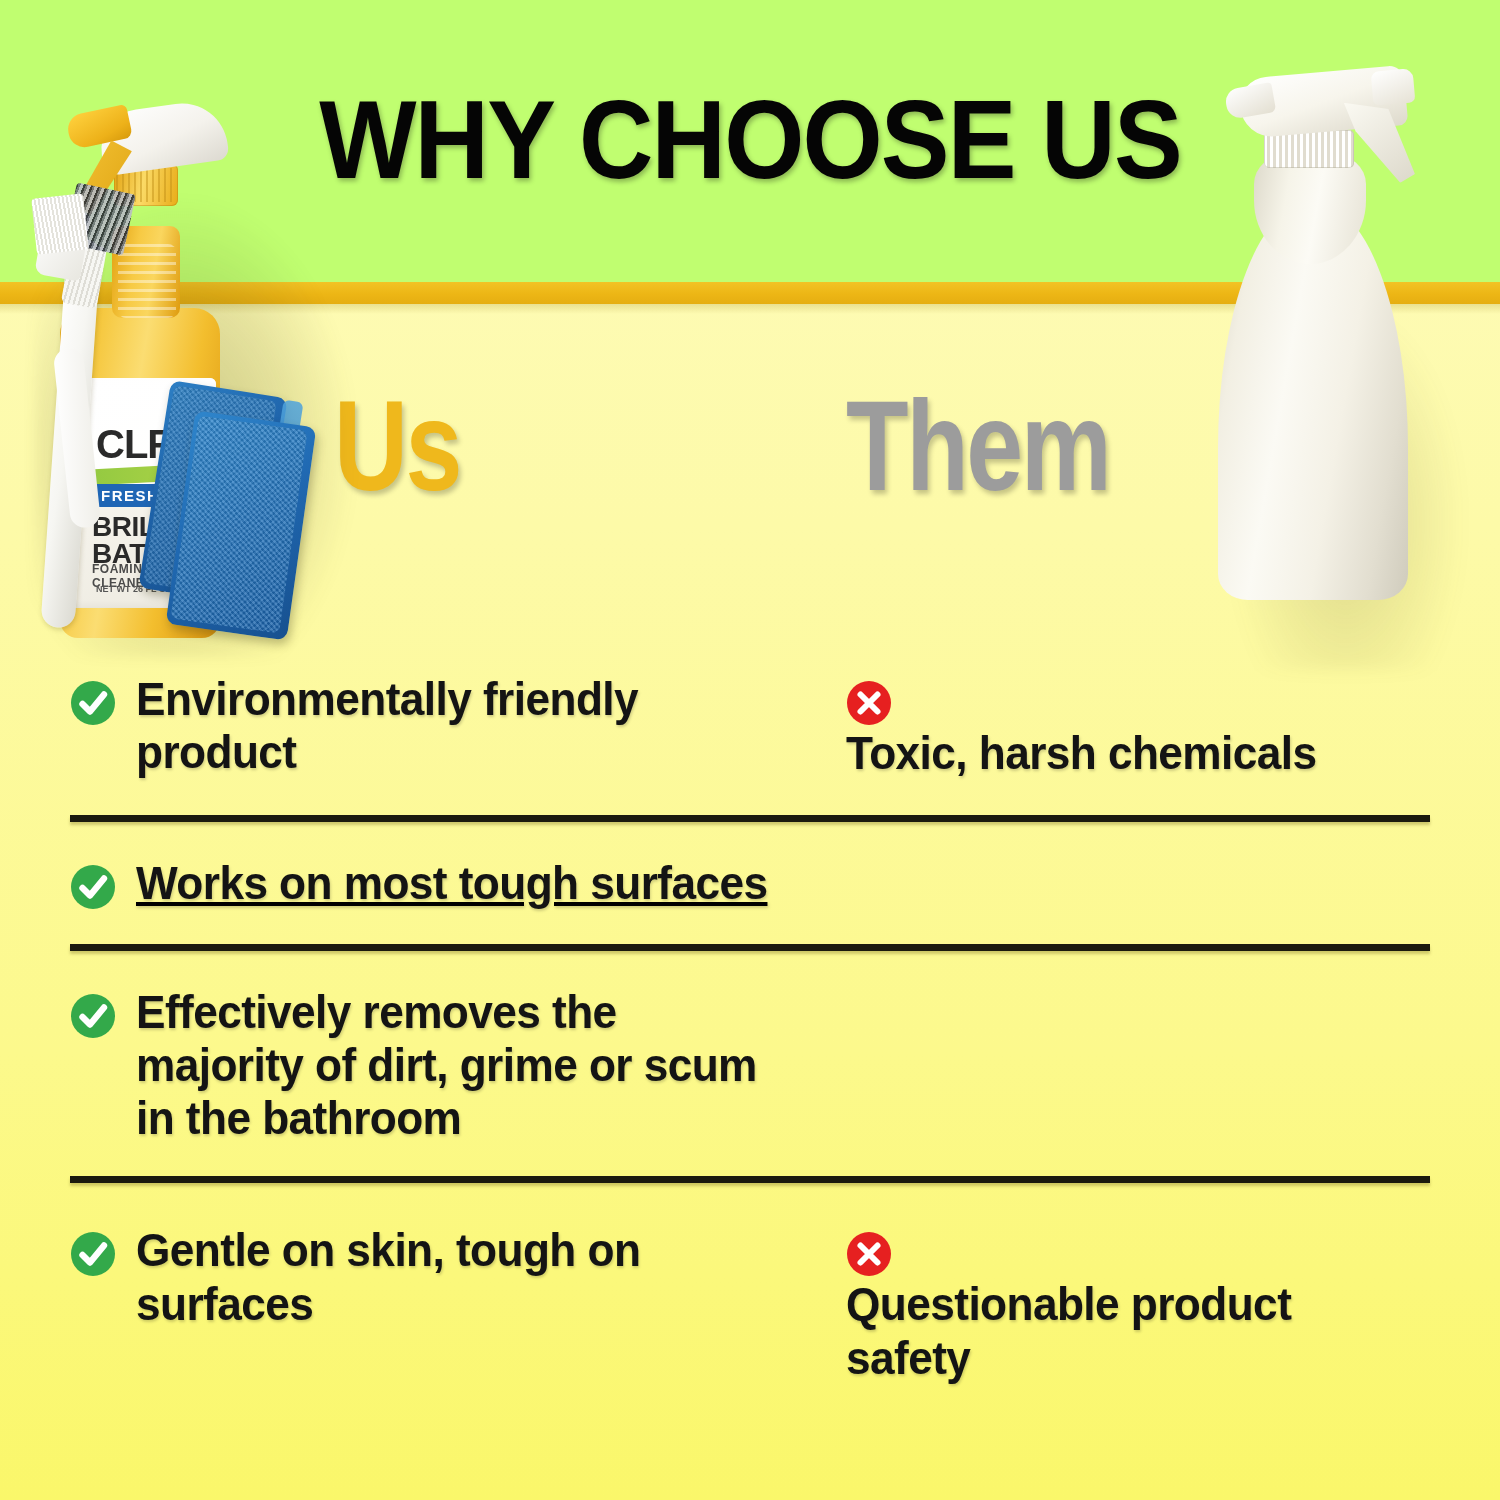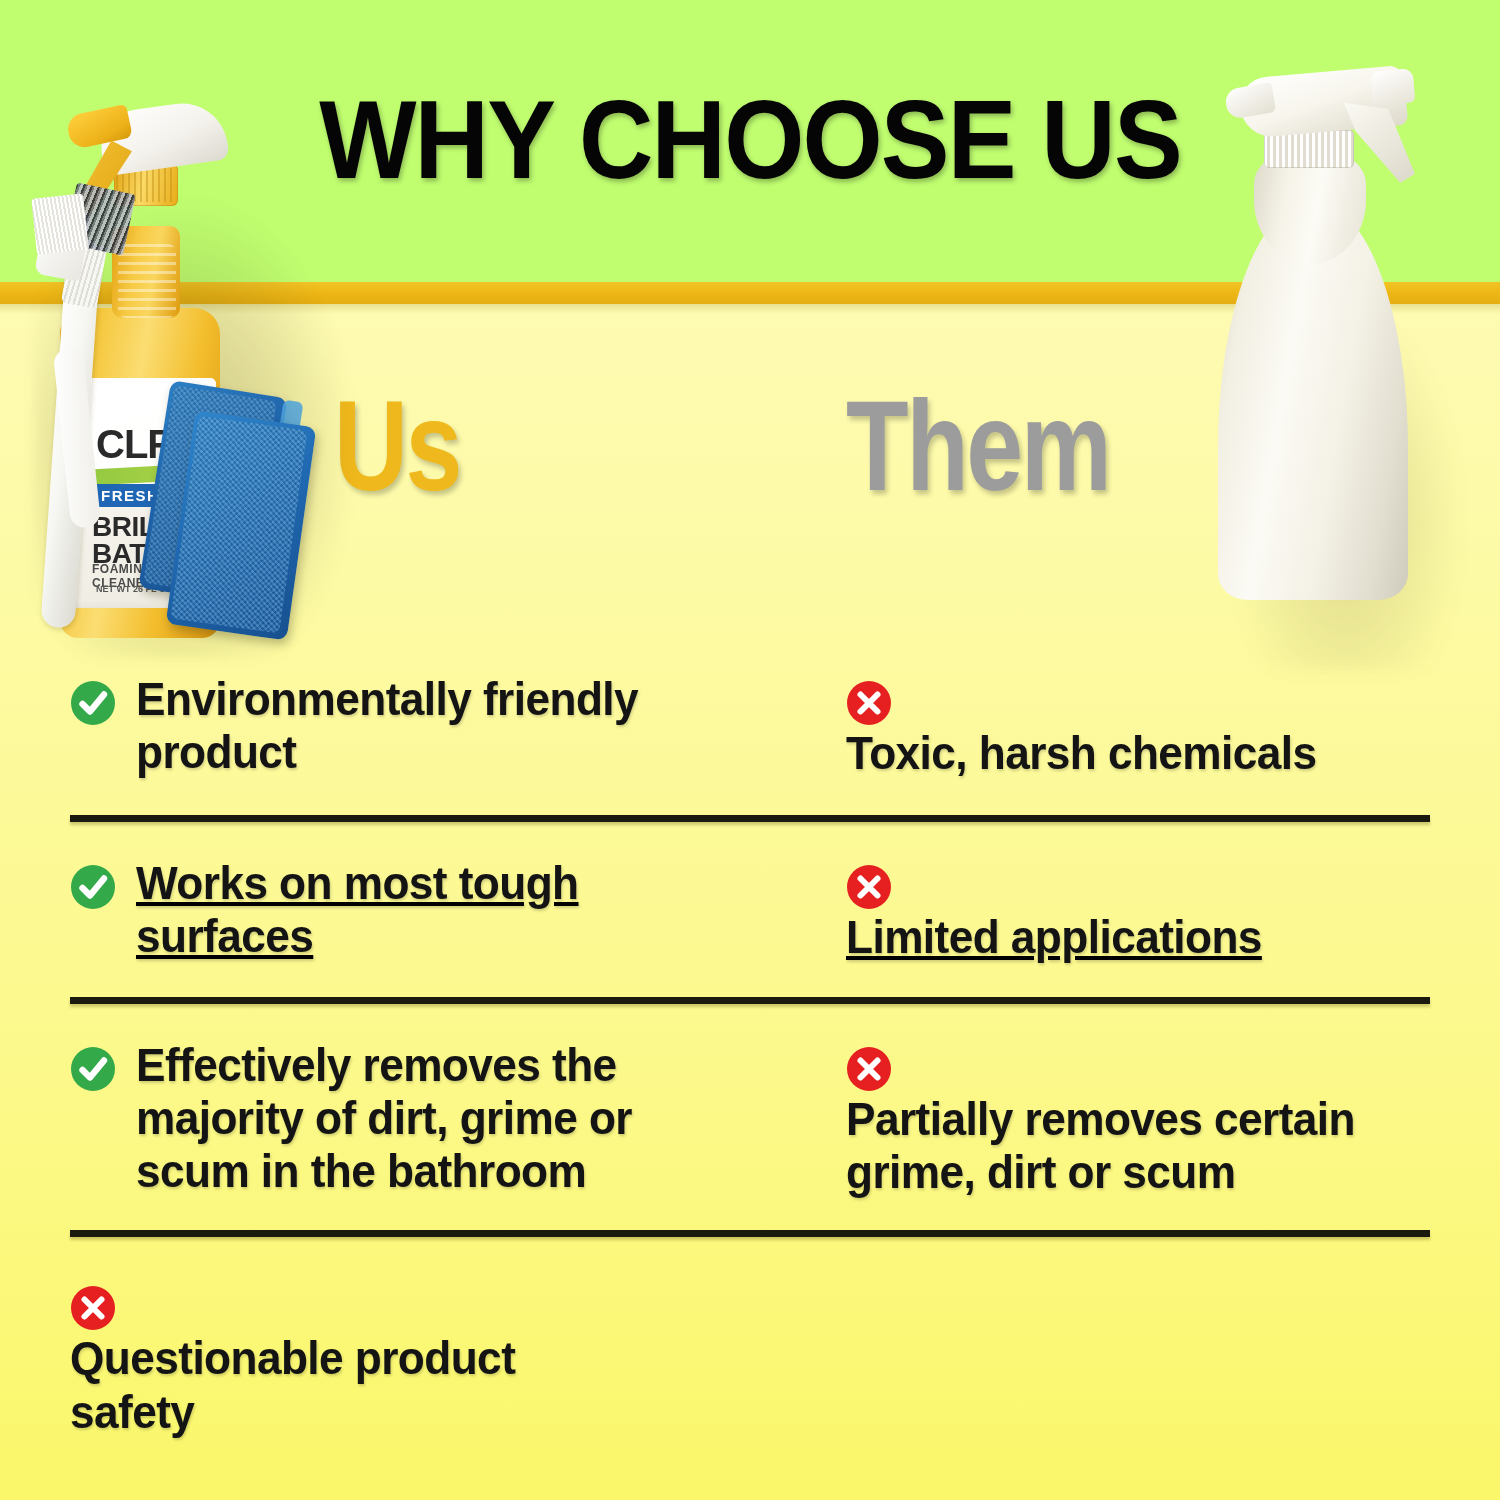--- a/index.html
+++ b/index.html
@@ -570,61 +570,52 @@
       <div class="cells">
         <div class="cell left">
           <span class="icon">
             <svg viewBox="0 0 46 46">
                 <circle cx="23" cy="23" r="22" fill="#33A94A"></circle>
                 <path d="M12.5 24 L20 31.5 L34 14.5" stroke="#FFFFFF" stroke-width="6.4" fill="none" stroke-linecap="round" stroke-linejoin="round"></path>
               </svg>
           </span>
           <span class="cell-text">Works on most tough surfaces</span>
         </div>
-        <div class="cell right">
-          <span class="icon">
-            <svg viewBox="0 0 46 46">
-                <circle cx="23" cy="23" r="22" fill="#E62020"></circle>
-                <path d="M14.5 14.5 L31.5 31.5 M31.5 14.5 L14.5 31.5" stroke="#FFFFFF" stroke-width="6" stroke-linecap="round"></path>
-              </svg>
-          </span>
-          <span class="cell-text">Limited applications</span>
-        </div>
       </div>
     </div>
 
     <div class="divider"></div>
 
     <div class="cmp-row row-pad-3">
       <div class="cells">
         <div class="cell left">
           <span class="icon">
             <svg viewBox="0 0 46 46">
                 <circle cx="23" cy="23" r="22" fill="#33A94A"></circle>
                 <path d="M12.5 24 L20 31.5 L34 14.5" stroke="#FFFFFF" stroke-width="6.4" fill="none" stroke-linecap="round" stroke-linejoin="round"></path>
               </svg>
           </span>
           <span class="cell-text">Effectively removes the majority of dirt, grime or scum in the bathroom</span>
         </div>
-        <div class="cell right">
+      </div>
+    </div>
+
+    <div class="divider"></div>
+
+    <div class="cmp-row row-pad-4">
+      <div class="cells">
+        <div class="cell left">
           <span class="icon">
             <svg viewBox="0 0 46 46">
-                <circle cx="23" cy="23" r="22" fill="#E62020"></circle>
-                <path d="M14.5 14.5 L31.5 31.5 M31.5 14.5 L14.5 31.5" stroke="#FFFFFF" stroke-width="6" stroke-linecap="round"></path>
+                <circle cx="23" cy="23" r="22" fill="#33A94A"></circle>
+                <path d="M12.5 24 L20 31.5 L34 14.5" stroke="#FFFFFF" stroke-width="6.4" fill="none" stroke-linecap="round" stroke-linejoin="round"></path>
               </svg>
           </span>
-          <span class="cell-text">Partially removes certain grime, dirt or scum</span>
+          <span class="cell-text">Gentle on skin, tough on surfaces</span>
         </div>
-      </div>
-    </div>
-
-    <div class="divider"></div>
-
-    <div class="cmp-row row-pad-4">
-      <div class="cells">
         <div class="cell right">
           <span class="icon">
             <svg viewBox="0 0 46 46">
                 <circle cx="23" cy="23" r="22" fill="#E62020"></circle>
                 <path d="M14.5 14.5 L31.5 31.5 M31.5 14.5 L14.5 31.5" stroke="#FFFFFF" stroke-width="6" stroke-linecap="round"></path>
               </svg>
           </span>
           <span class="cell-text">Questionable product safety</span>
         </div>
       </div>

